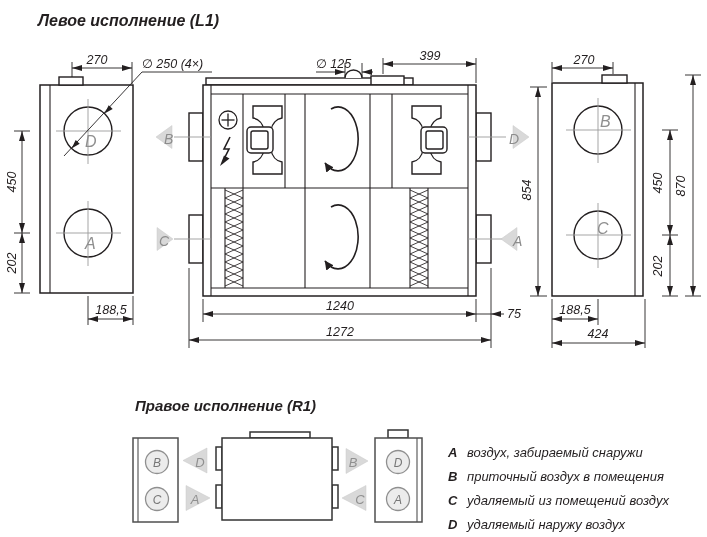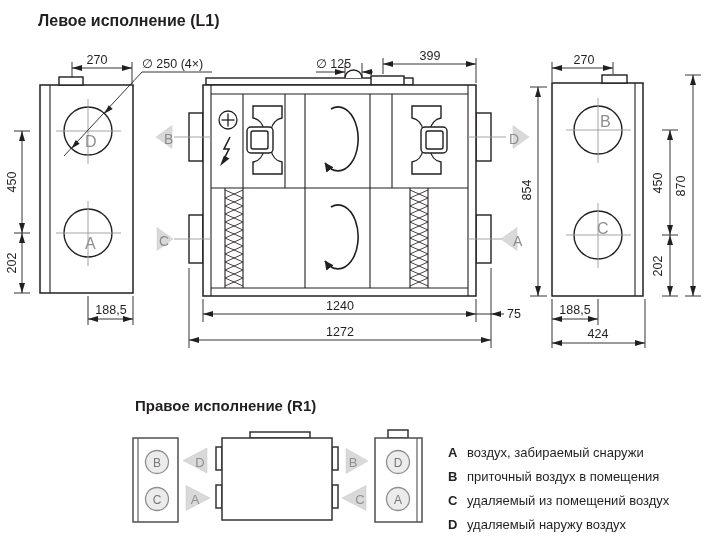--- a/index.html
+++ b/index.html
@@ -1,17 +1,17 @@
 <!DOCTYPE html>
 <html><head>
 <meta charset="utf-8">
 <style>
   html,body{margin:0;padding:0;background:#fff;}
   .canvas{position:relative;width:707px;height:537px;background:#ffffff;overflow:hidden;
-          font-family:"Liberation Sans","DejaVu Sans",sans-serif;}
+          font-family:"Liberation Sans","DejaVu Sans",sans-serif;font-style:italic;}
   svg{position:absolute;left:0;top:0;}
   svg text{font-family:"Liberation Sans","DejaVu Sans",sans-serif;fill:#231f20;}
   .title{font-size:16px;font-weight:bold;}
   .title2{font-size:15px;font-weight:bold;}
   .dim{font-size:12.5px;}
   .portbig{font-size:16px;fill:#8f8f8f;}
   .tri-label{font-size:14px;fill:#8c8c8c;}
   .r1-circ-label{font-size:12px;fill:#777;}
   .r1-tri-label{font-size:13px;fill:#909090;}
   .legend-key{font-size:13px;font-weight:bold;}

